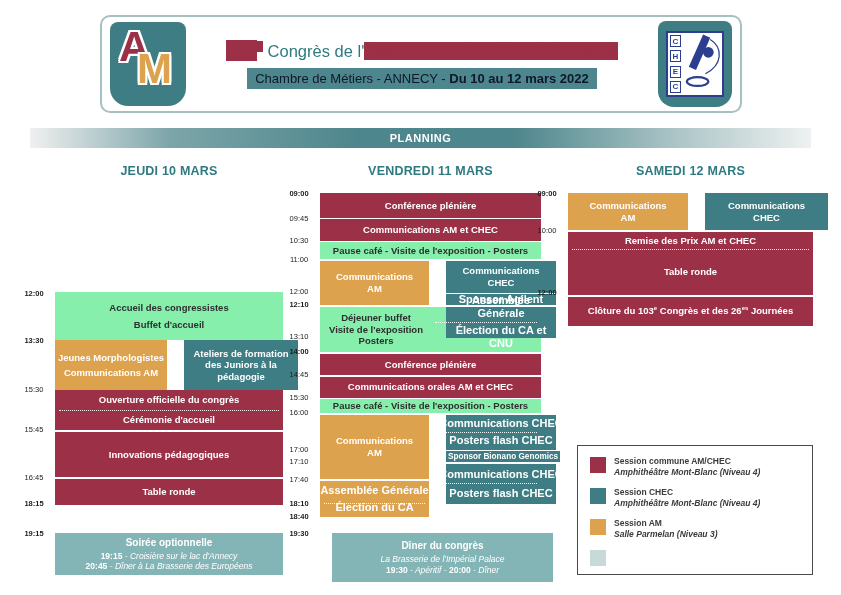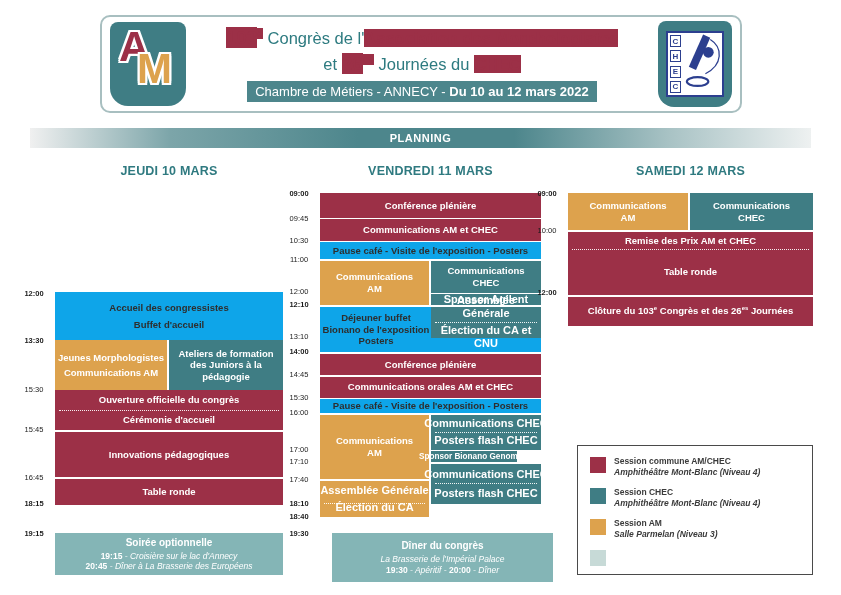--- a/index.html
+++ b/index.html
@@ -16,21 +16,21 @@
   .am-logo .am-a, .am-logo .am-m { position:absolute; font-weight:bold; font-size:42px; line-height:1;
     text-shadow:-2px -2px 0 #fff,2px -2px 0 #fff,-2px 2px 0 #fff,2px 2px 0 #fff,0 -2px 0 #fff,0 2px 0 #fff,-2px 0 0 #fff,2px 0 0 #fff; }
   .am-logo .am-a { left:9px; top:4px; color:#9c3047; }
   .am-logo .am-m { left:27px; top:26px; color:#dda24d; }
 
   .title-wrap { flex:1; display:flex; flex-direction:column; align-items:center; gap:2px; padding:0 6px; }
   .title-line { font-size:16.5px; color:#2e7b80; line-height:1.25; text-align:center; }
   .title-line .red { color:#9c3047; font-weight:bold; }
   .title-line .big { font-size:19px; }
   .title-line sup { font-size:10px; }
-  .subtitle-band { margin-top:4px; background:#4d868c; color:#ffffff; font-size:13px;
+  .subtitle-band { margin-top:4px; background:#4d868c; color:#0f172a; font-size:13px;
     padding:3px 8px; white-space:nowrap; }
   .subtitle-band b { font-weight:bold; }
 
   .chec-logo { position:relative; width:74px; height:86px; background:#3f7d84;
     border-radius:8px 8px 16px 16px; flex:0 0 auto; display:flex; align-items:center; justify-content:center; }
   .chec-box { position:relative; width:58px; height:66px; background:#fff; border:2px solid #2c3f8f; display:flex; }
   .chec-letters { display:flex; flex-direction:column; justify-content:space-between; padding:2px 0 2px 2px; }
   .chec-letter { width:11px; height:12px; border:1px solid #2c3f8f; color:#2c3f8f;
     font-size:8px; font-weight:bold; display:flex; align-items:center; justify-content:center; }
 
@@ -40,23 +40,23 @@
     display:flex; align-items:center; justify-content:center;
     color:#fff; font-weight:bold; font-size:11px; letter-spacing:0.5px; }
 
   .day-header { position:absolute; top:164px; text-align:center; color:#2f7a80;
     font-weight:bold; font-size:12.5px; letter-spacing:0.2px; }
 
   
   .block { position:absolute; display:flex; flex-direction:column; align-items:center; justify-content:center;
     text-align:center; color:#fff; font-weight:bold; font-size:9.5px; line-height:1.2; padding:1px 2px; }
   .red    { background:#9c3047; }
-  .teal   { background:#3f7d84; }
+  .teal   { background:#3f7d84;margin-left:15px; }
   .orange { background:#dda24d; }
-  .pale   { background:#0ea5e9; color:#2e2e2e; }
+  .pale   { background:#86efac; color:#2e2e2e; }
   .midteal{ background:#84b5b6; }
   .nowrap { white-space:nowrap; }
   .gap4 > div + div { margin-top:5px; }
   .small { font-size:11px; }
   .tiny  { font-size:8.2px; }
   .dotsep { position:absolute; height:0; border-top:1px dotted rgba(255,255,255,0.92); }
   .subline { font-weight:normal; font-size:8.5px; }
   .subline i { font-style:italic; }
   .subline b { font-weight:bold; }
   .block .title10 { font-size:10px; font-weight:bold; margin-bottom:2px; }
@@ -80,21 +80,20 @@
 
 <div class="page">
 
   <div class="header-card">
     <div class="am-logo">
       <span class="am-a">A</span>
       <span class="am-m">M</span>
     </div>
     <div class="title-wrap">
       <div class="title-line"><span class="red big">103</span><sup class="red">e</sup><span> Congrès de l'</span><span class="red">Association des Morphologistes</span></div>
-      <div class="title-line"><span>et </span><span class="red big">26</span><sup class="red">es</sup><span> Journées du </span><span class="red">CHEC</span></div>
       <div class="subtitle-band"><span>Chambre de Métiers - ANNECY - </span><b>Du 10 au 12 mars 2022</b></div>
     </div>
     <div class="chec-logo">
       <div class="chec-box">
         <div class="chec-letters">
           <div class="chec-letter">C</div>
           <div class="chec-letter">H</div>
           <div class="chec-letter">E</div>
           <div class="chec-letter">C</div>
         </div>
@@ -164,38 +163,38 @@
 
   <div class="block red nowrap" style="left:320px;top:193px;width:221px;height:24.5px;">Conférence plénière</div>
   <div class="block red nowrap" style="left:320px;top:219px;width:221px;height:21.5px;">Communications AM et CHEC</div>
   <div class="block pale nowrap" style="left:320px;top:242px;width:221px;height:17px;">Pause café - Visite de l'exposition - Posters</div>
   <div class="block orange" style="left:320px;top:260.5px;width:109px;height:44.5px;padding:0 14px;">Communications AM</div>
   <div class="block teal" style="left:431px;top:260.5px;width:110px;height:32px;padding:0 14px;">Communications CHEC</div>
   <div class="block teal nowrap small" style="left:431px;top:294px;width:110px;height:11px;">Sponsor Agilent</div>
   <div class="block pale" style="left:320px;top:306.5px;width:221px;height:45.5px;"></div>
   <div class="block pale" style="left:320px;top:306.5px;width:112px;height:45.5px;background:transparent;">
     <div>Déjeuner buffet</div>
-    <div>Bionano de l'exposition</div>
+    <div>Visite de l'exposition</div>
     <div>Posters</div>
   </div>
   <div class="block teal" style="left:431px;top:306.5px;width:110px;height:31px;">
     <div class="small">Assemblée Générale</div>
     <div class="small" style="margin-top:4px;">Élection du CA et CNU</div>
   </div>
   <div class="dotsep" style="left:435px;top:322px;width:102px;"></div>
   <div class="block red nowrap" style="left:320px;top:353.5px;width:221px;height:21.5px;">Conférence plénière</div>
   <div class="block red nowrap" style="left:320px;top:376.5px;width:221px;height:21px;">Communications orales AM et CHEC</div>
   <div class="block pale nowrap" style="left:320px;top:399px;width:221px;height:14px;">Pause café - Visite de l'exposition - Posters</div>
   <div class="block orange" style="left:320px;top:414.5px;width:109px;height:64.5px;padding:0 14px;">Communications AM</div>
   <div class="block teal" style="left:431px;top:414.5px;width:110px;height:35px;justify-content:space-around;">
     <div class="small nowrap">Communications CHEC</div>
     <div class="small nowrap">Posters flash CHEC</div>
   </div>
   <div class="dotsep" style="left:435px;top:432px;width:102px;"></div>
-  <div class="block teal nowrap tiny" style="left:431px;top:451px;width:86px;height:11px;">Sponsor Bionano Genomics</div>
+  <div class="block teal nowrap tiny" style="left:431px;top:451px;width:114px;height:11px;">Sponsor Bionano Genomics</div>
   <div class="block teal" style="left:431px;top:463.5px;width:110px;height:40.5px;justify-content:space-around;">
     <div class="small nowrap">Communications CHEC</div>
     <div class="small nowrap">Posters flash CHEC</div>
   </div>
   <div class="dotsep" style="left:435px;top:483px;width:102px;"></div>
   <div class="block orange" style="left:320px;top:480.5px;width:109px;height:36.5px;justify-content:space-around;">
     <div class="small nowrap">Assemblée Générale</div>
     <div class="small nowrap">Élection du CA</div>
   </div>
   <div class="dotsep" style="left:324px;top:503px;width:101px;"></div>

